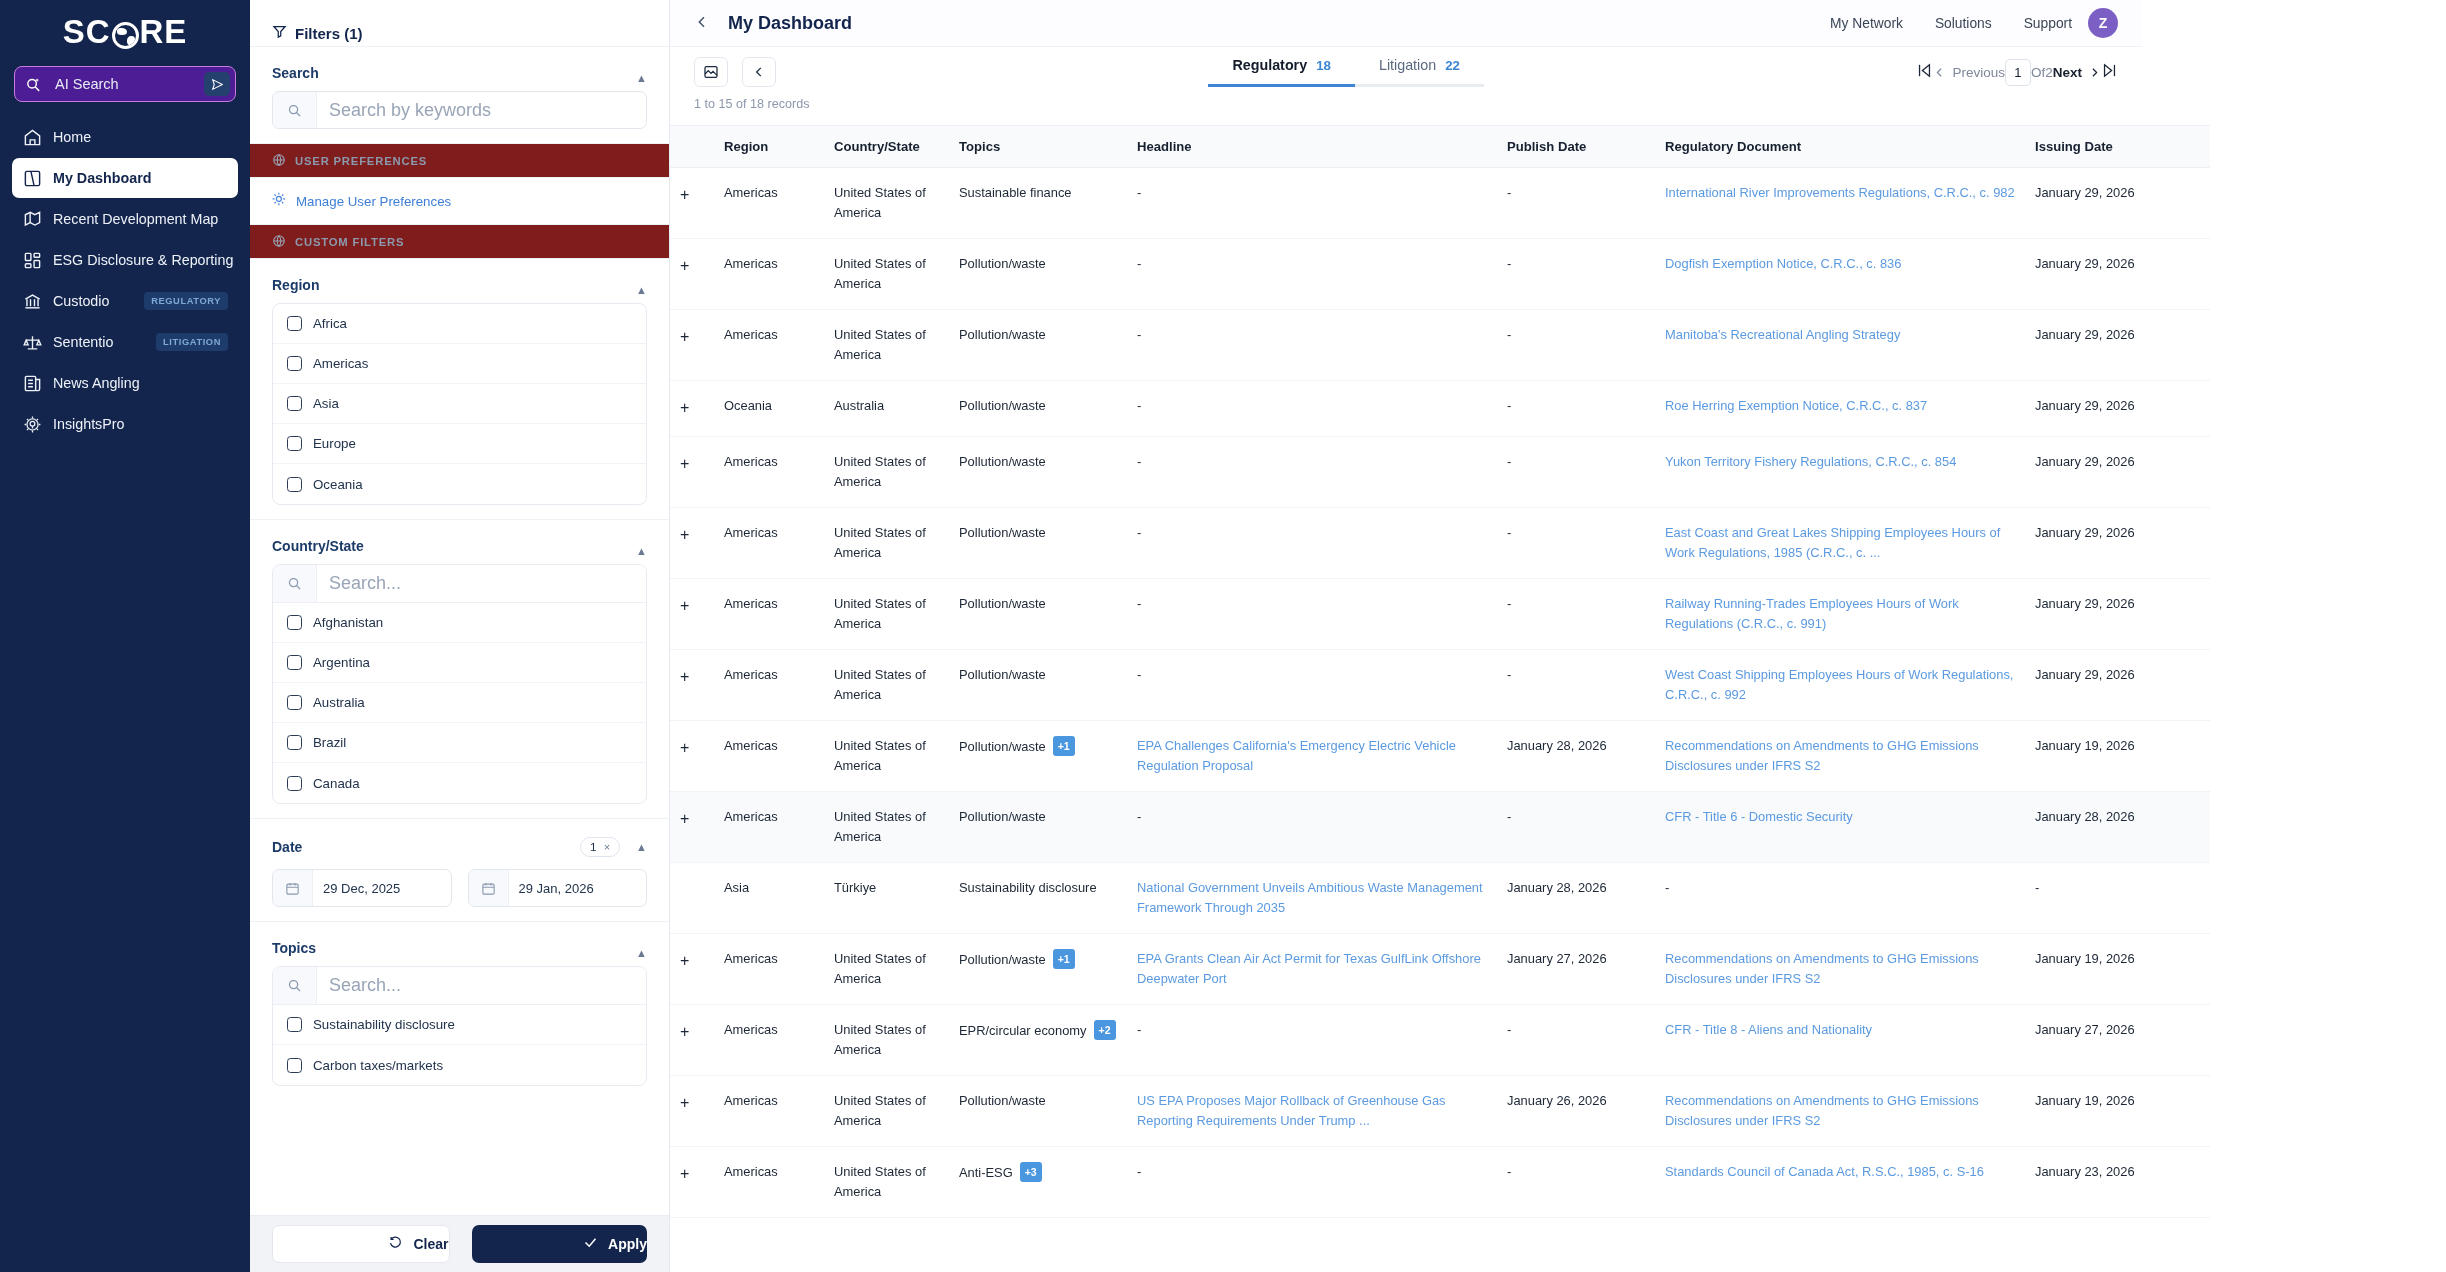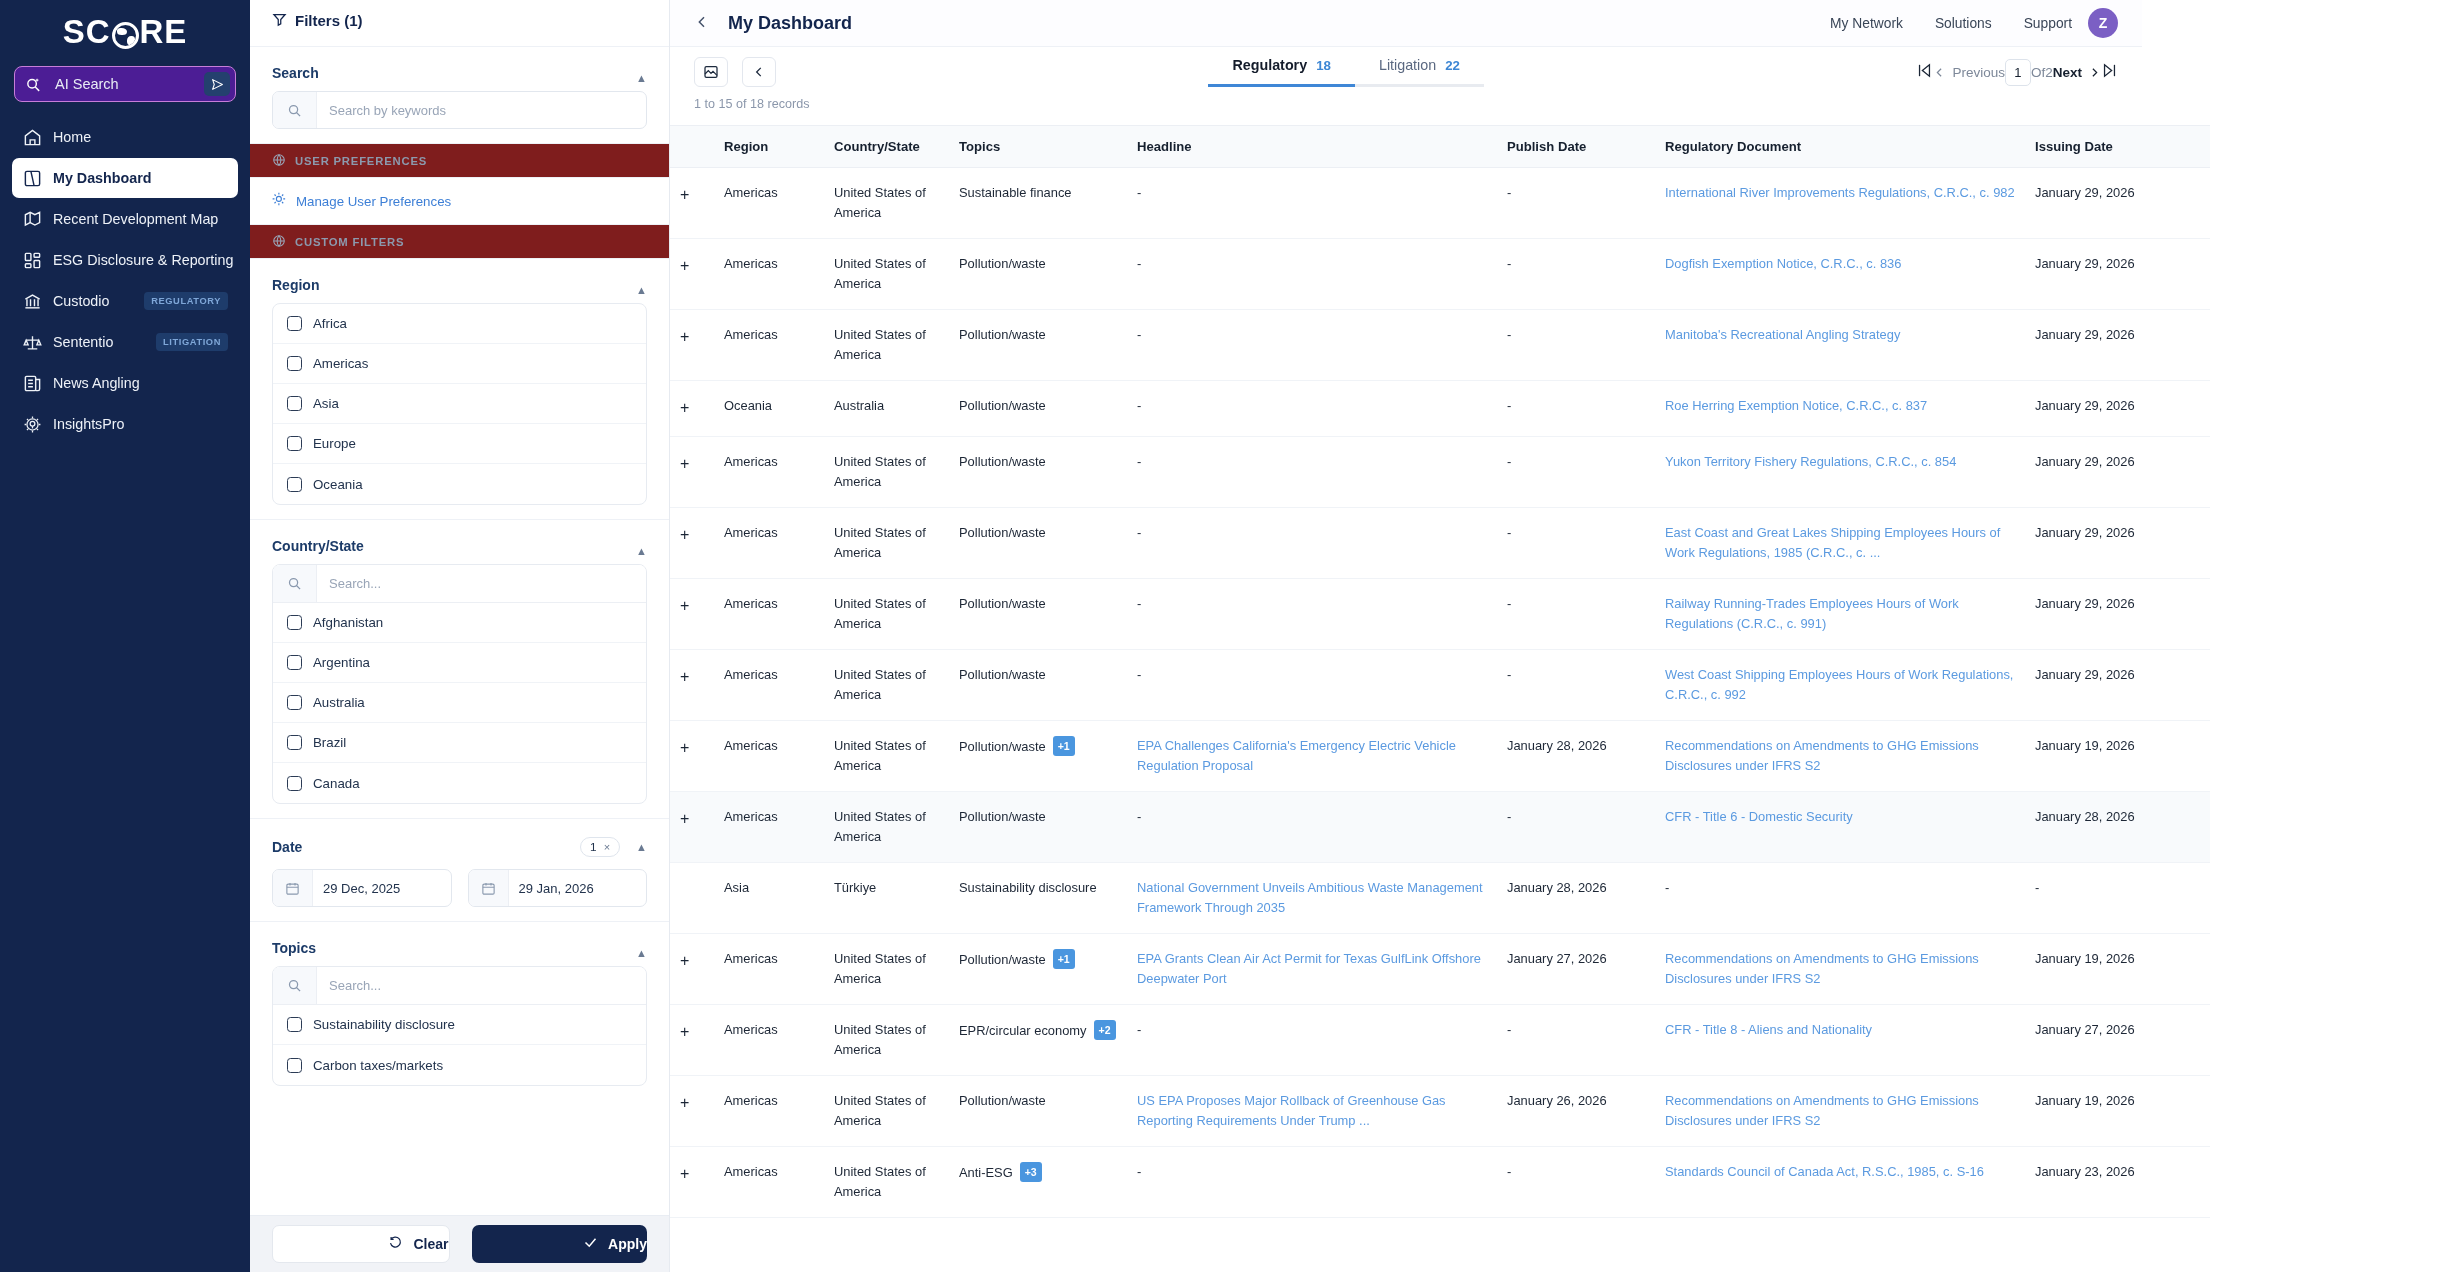--- a/index.html
+++ b/index.html
@@ -59,42 +59,42 @@
     background: #1e3c6b; color: #7fa7d8; padding: 4px 7px; border-radius: 4px;
   }
 
   
   .filters {
     width: 420px; min-width: 420px; height: 1272px; background: #ffffff;
     border-right: 1px solid #e6eaf0; display: flex; flex-direction: column;
     position: relative; z-index: 20;
   }
   .filters-head {
-    height: 47px; display: flex; align-items: flex-start; padding: 12px 22px;
+    height: 47px; display: flex; align-items: flex-end; padding: 4px 22px;
     font-size: 15px; font-weight: 700; color: #13254d; gap: 8px;
     border-bottom: 1px solid #eef1f6;
   }
   .filters-body { flex: 1; overflow: hidden; }
   .f-sect-title {
     font-size: 14px; font-weight: 700; color: #1c3b68; padding: 0 0 10px 0;
   }
   .f-sect { padding: 18px 22px 14px 22px; border-bottom: 1px solid #eef1f6; }
   .f-row-head { display: flex; align-items: center; justify-content: space-between; }
   .caret { color: #6a7a92; font-size: 11px; cursor: pointer; }
   .search-box {
     height: 38px; border: 1px solid #e2e7ee; border-radius: 7px;
     display: flex; align-items: center; overflow: hidden; background: #fff;
   }
   .search-ico {
     width: 44px; height: 100%; background: #f7f9fc; border-right: 1px solid #eceff4;
     display: flex; align-items: center; justify-content: center; color: #8a99ae; font-size: 14px;
   }
   .search-box input {
     border: 0; outline: 0; flex: 1; height: 100%; padding: 0 12px;
-    font-size: 13px; color: #3c4a5e; font-family: inherit; background: transparent;
+    font-size: 18px; color: #3c4a5e; font-family: inherit; background: transparent;
   }
   .search-box input::placeholder { color: #99a5b7; }
   .banner {
     height: 34px; background: #7f1d1d; display: flex; align-items: center;
     gap: 9px; padding: 0 22px; font-size: 11.3px; letter-spacing: .8px;
     font-weight: 700; color: #8c99ad; border-bottom: 1px solid #eef1f6;
   }
   .pref-link {
     padding: 14px 22px; display: flex; align-items: center; gap: 9px;
     font-size: 13.3px; color: #3d7fd6; font-weight: 500; cursor: pointer;

